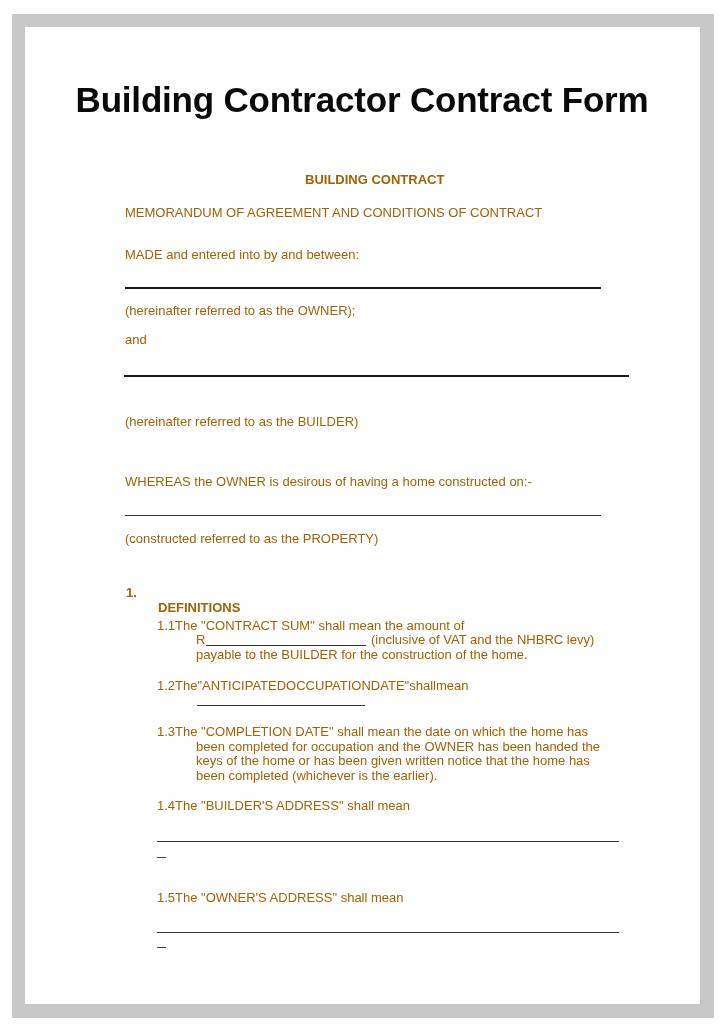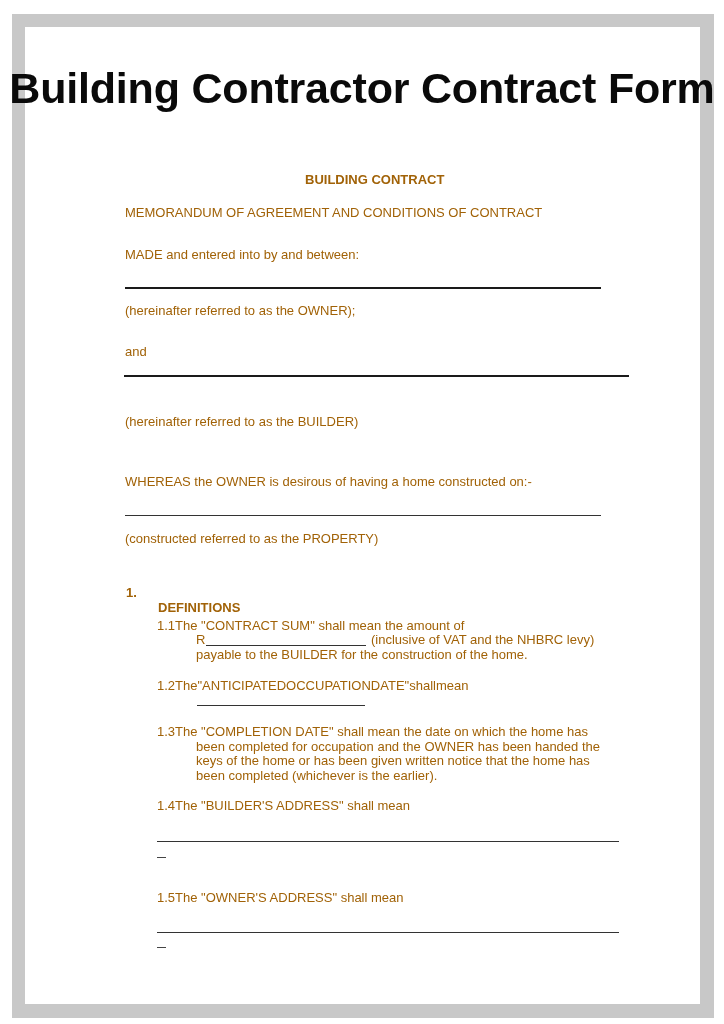--- a/index.html
+++ b/index.html
@@ -10,23 +10,23 @@
     .frame {
       position: absolute; left: 12px; top: 14px; width: 702px; height: 1004px;
       background: #c8c8c8;
     }
     .page {
       position: absolute; left: 25px; top: 27px; width: 675px; height: 977px;
       background: #ffffff;
     }
     .abs { position: absolute; white-space: nowrap; }
     .title {
-      left: 0; width: 724px; top: 64px; text-align: center;
+      left: 0; width: 724px; top: 80px; text-align: center;
       font-family: "Liberation Sans", sans-serif; font-weight: bold;
-      font-size: 43px; letter-spacing: -0.2px; color: #0a0a0a;
+      font-size: 35px; letter-spacing: -0.2px; color: #0a0a0a;
     }
     .doc { font-size: 13px; color: #a16207; }
     .bold { font-weight: bold; }
     .line { position: absolute; height: 0; border-top: 1.5px solid #333; }
     .thick { border-top: 2px solid #1a1a1a; }
     .dash { position: absolute; height: 0; border-top: 1.5px solid #444; width: 9px; }
   </style>
 </head>
 <body>
 
@@ -34,21 +34,21 @@
 <div class="page"></div>
 
 <div class="abs title">Building Contractor Contract Form</div>
 
 <div class="abs doc bold" style="left:305px; top:172px;">BUILDING CONTRACT</div>
 <div class="abs doc" style="left:125px; top:205px;">MEMORANDUM OF AGREEMENT AND CONDITIONS OF CONTRACT</div>
 <div class="abs doc" style="left:125px; top:247px;">MADE and entered into by and between:</div>
 
 <div class="line thick" style="left:125px; top:287px; width:476px;"></div>
 <div class="abs doc" style="left:125px; top:303px;">(hereinafter referred to as the OWNER);</div>
-<div class="abs doc" style="left:125px; top:344px;">and</div>
+<div class="abs doc" style="left:125px; top:332px;">and</div>
 
 <div class="line thick" style="left:124px; top:375px; width:505px;"></div>
 <div class="abs doc" style="left:125px; top:414px;text-align:center;">(hereinafter referred to as the BUILDER)</div>
 
 <div class="abs doc" style="left:125px; top:474px;">WHEREAS the OWNER is desirous of having a home constructed on:-</div>
 <div class="line" style="left:125px; top:515px; width:476px;"></div>
 <div class="abs doc" style="left:125px; top:531px;">(constructed referred to as the PROPERTY)</div>
 
 <div class="abs doc bold" style="left:126px; top:585px;">1.</div>
 <div class="abs doc bold" style="left:158px; top:585px;margin-top:15px;">DEFINITIONS</div>

